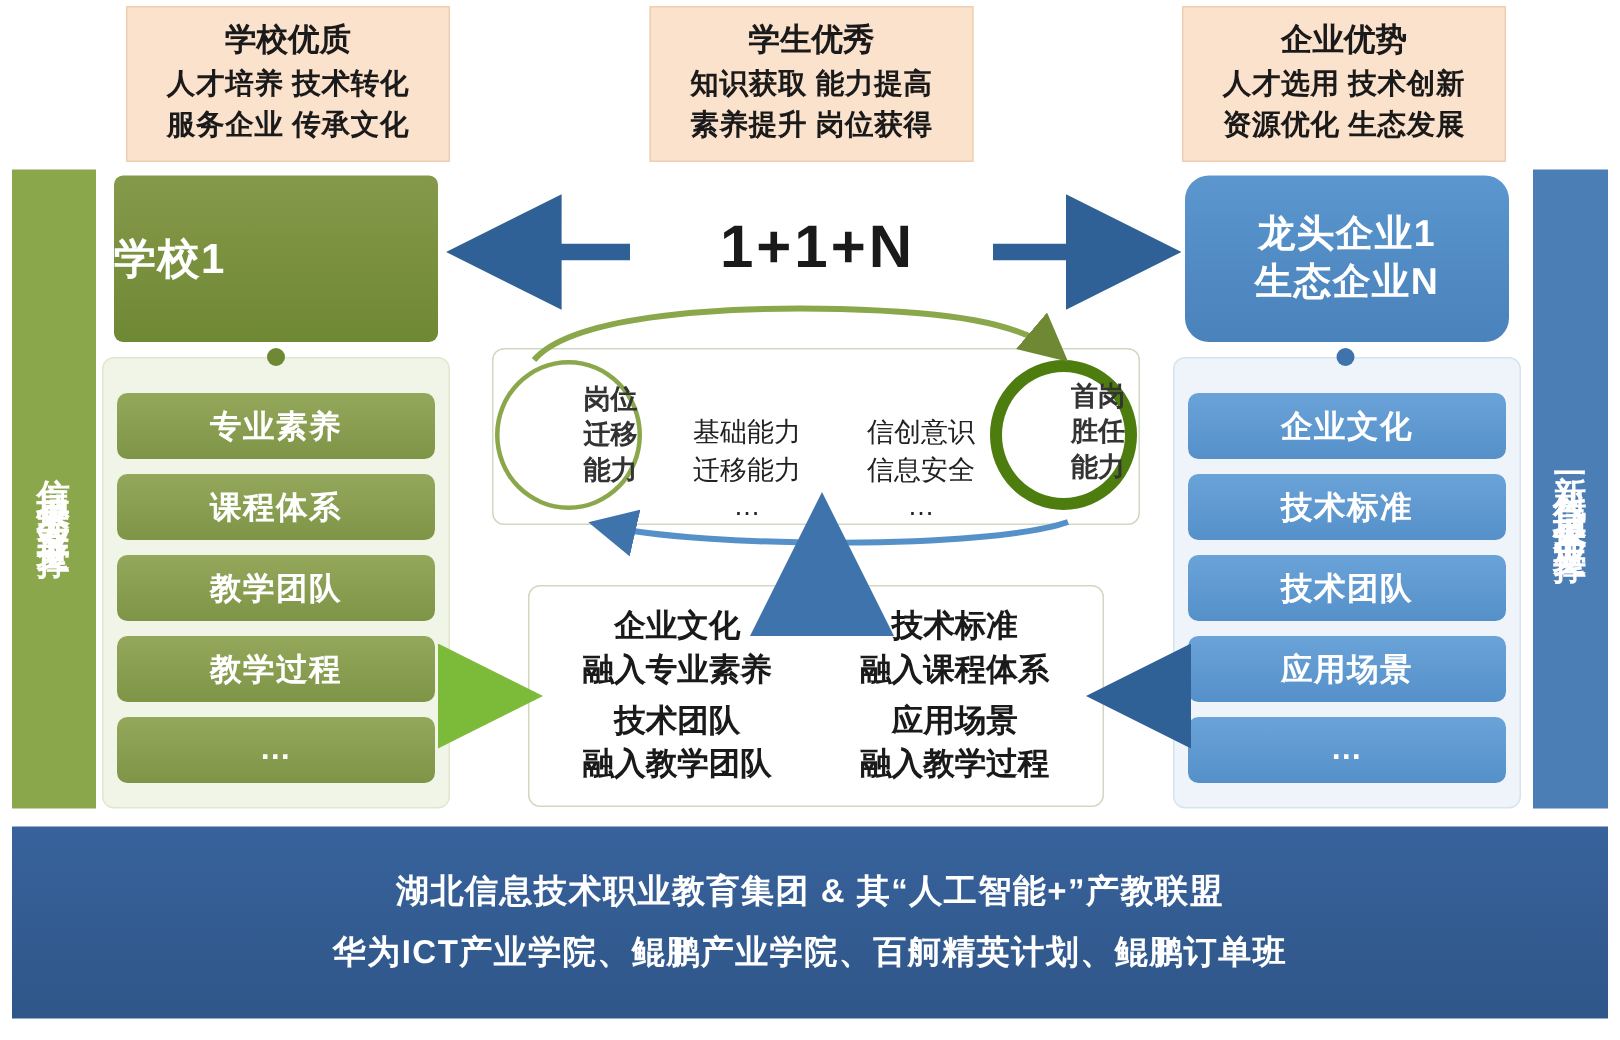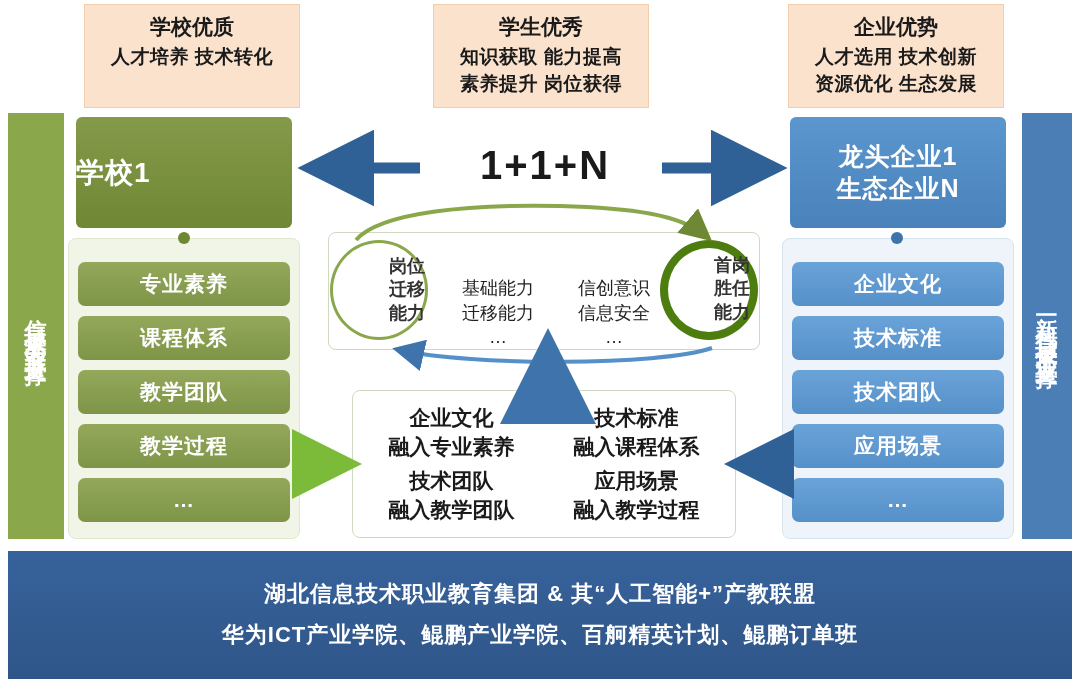--- a/index.html
+++ b/index.html
@@ -68,21 +68,21 @@
     color: #ffffff;
     font-size: 28px;
     font-weight: bold;
     display: flex;
     align-items: center;
     justify-content: flex-start;
     letter-spacing: 1px;
   }
   .head-blue {
     background: linear-gradient(180deg,#5b96cf 0%,#4a82bb 100%);
-    border-radius: 6px;
+    border-radius: 16px;
     color: #ffffff;
     font-size: 25px;
     font-weight: bold;
     display: flex;
     flex-direction: column;
     align-items: center;
     justify-content: center;
     line-height: 1.25;
     letter-spacing: 1px;
   }
@@ -173,20 +173,21 @@
   svg.arrow-layer { position: absolute; left:0; top:0; width:1080px; height:693px; pointer-events:none; }
 </style>
 </head>
 <body>
 
 <div id="stage">
 
   <div class="abs peach" style="left:84px; top:4px; width:216px; height:104px;">
     <div class="title">学校优质</div>
     <div class="ln">人才培养  技术转化</div>
+    <div class="ln">服务企业  传承文化</div>
   </div>
 
   <div class="abs peach" style="left:433px; top:4px; width:216px; height:104px;">
     <div class="title">学生优秀</div>
     <div class="ln">知识获取  能力提高</div>
     <div class="ln">素养提升  岗位获得</div>
   </div>
 
   <div class="abs peach" style="left:788px; top:4px; width:216px; height:104px;">
     <div class="title">企业优势</div>

